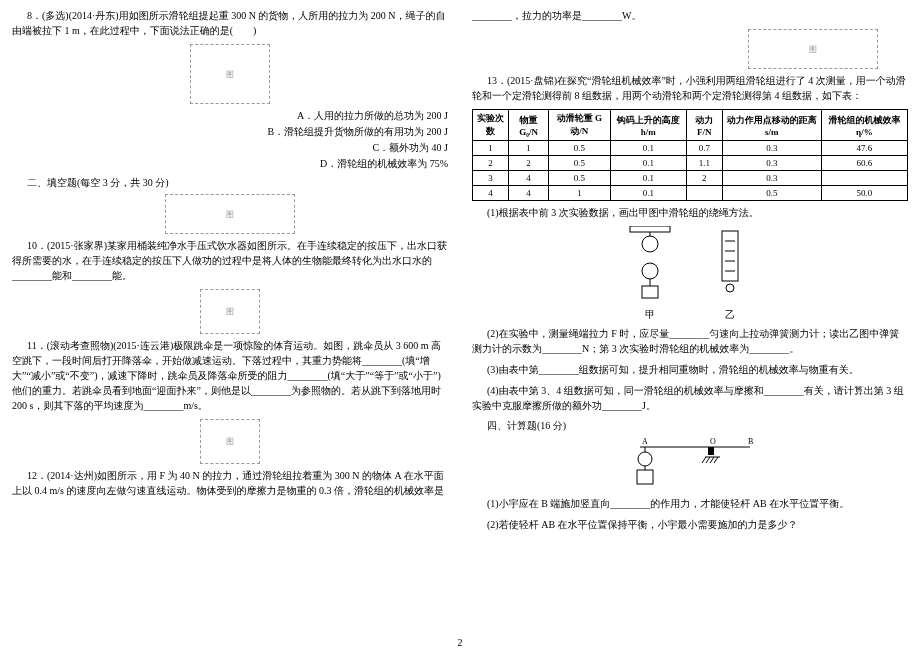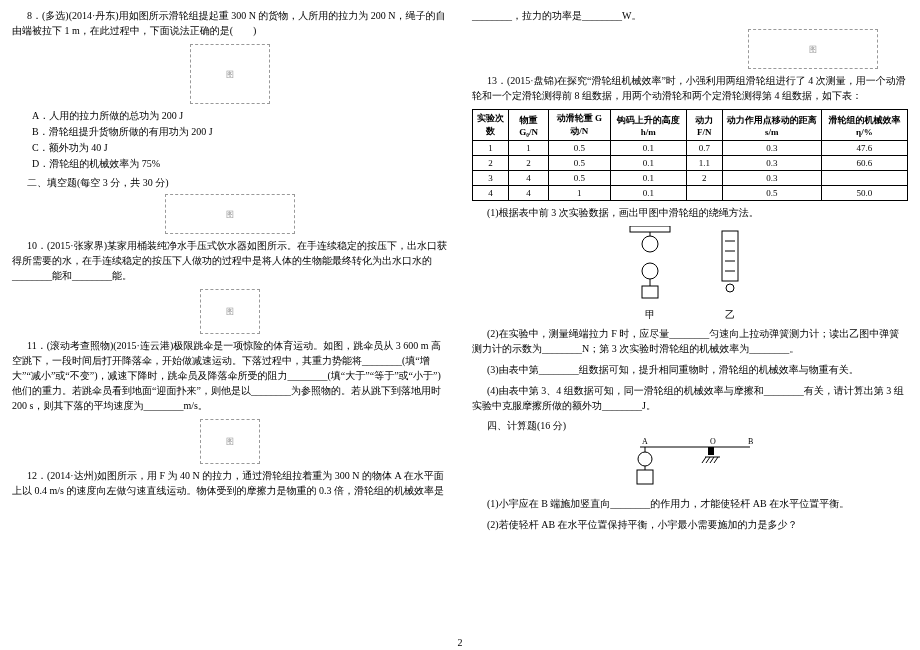--- a/index.html
+++ b/index.html
@@ -34,21 +34,21 @@
       align-items: center;
       justify-content: center;
       font-size: 8px;
       color: #999;
     }
     .img-sm { width: 60px; height: 45px; }
     .img-wide { width: 130px; height: 40px; }
     table { border-collapse: collapse; width: 100%; margin: 4px 0; font-size: 9px; }
     table td, table th { border: 1px solid #000; text-align: center; padding: 2px 1px; }
     .page-num { position: absolute; bottom: 2px; left: 50%; transform: translateX(-50%); font-size: 10px; }
-    .choices { padding-left: 2em; line-height: 1.6; }
+    .choices { padding-left: 2em; line-height: 1.6; text-align: right; }
     .section-title { margin: 4px 0; text-indent: 1.5em; }
     .pulley-diagram { display:flex; justify-content:center; gap:20px; margin:4px 0; }
     .pulley-svg { width:60px; height:80px; }
   </style>
 </head>
 <body>
 
 <div class="col col-left">
   <div class="q indent">8．(多选)(2014·丹东)用如图所示滑轮组提起重 300 N 的货物，人所用的拉力为 200 N，绳子的自由端被拉下 1 m，在此过程中，下面说法正确的是(　　)</div>
   <div class="img-box">

